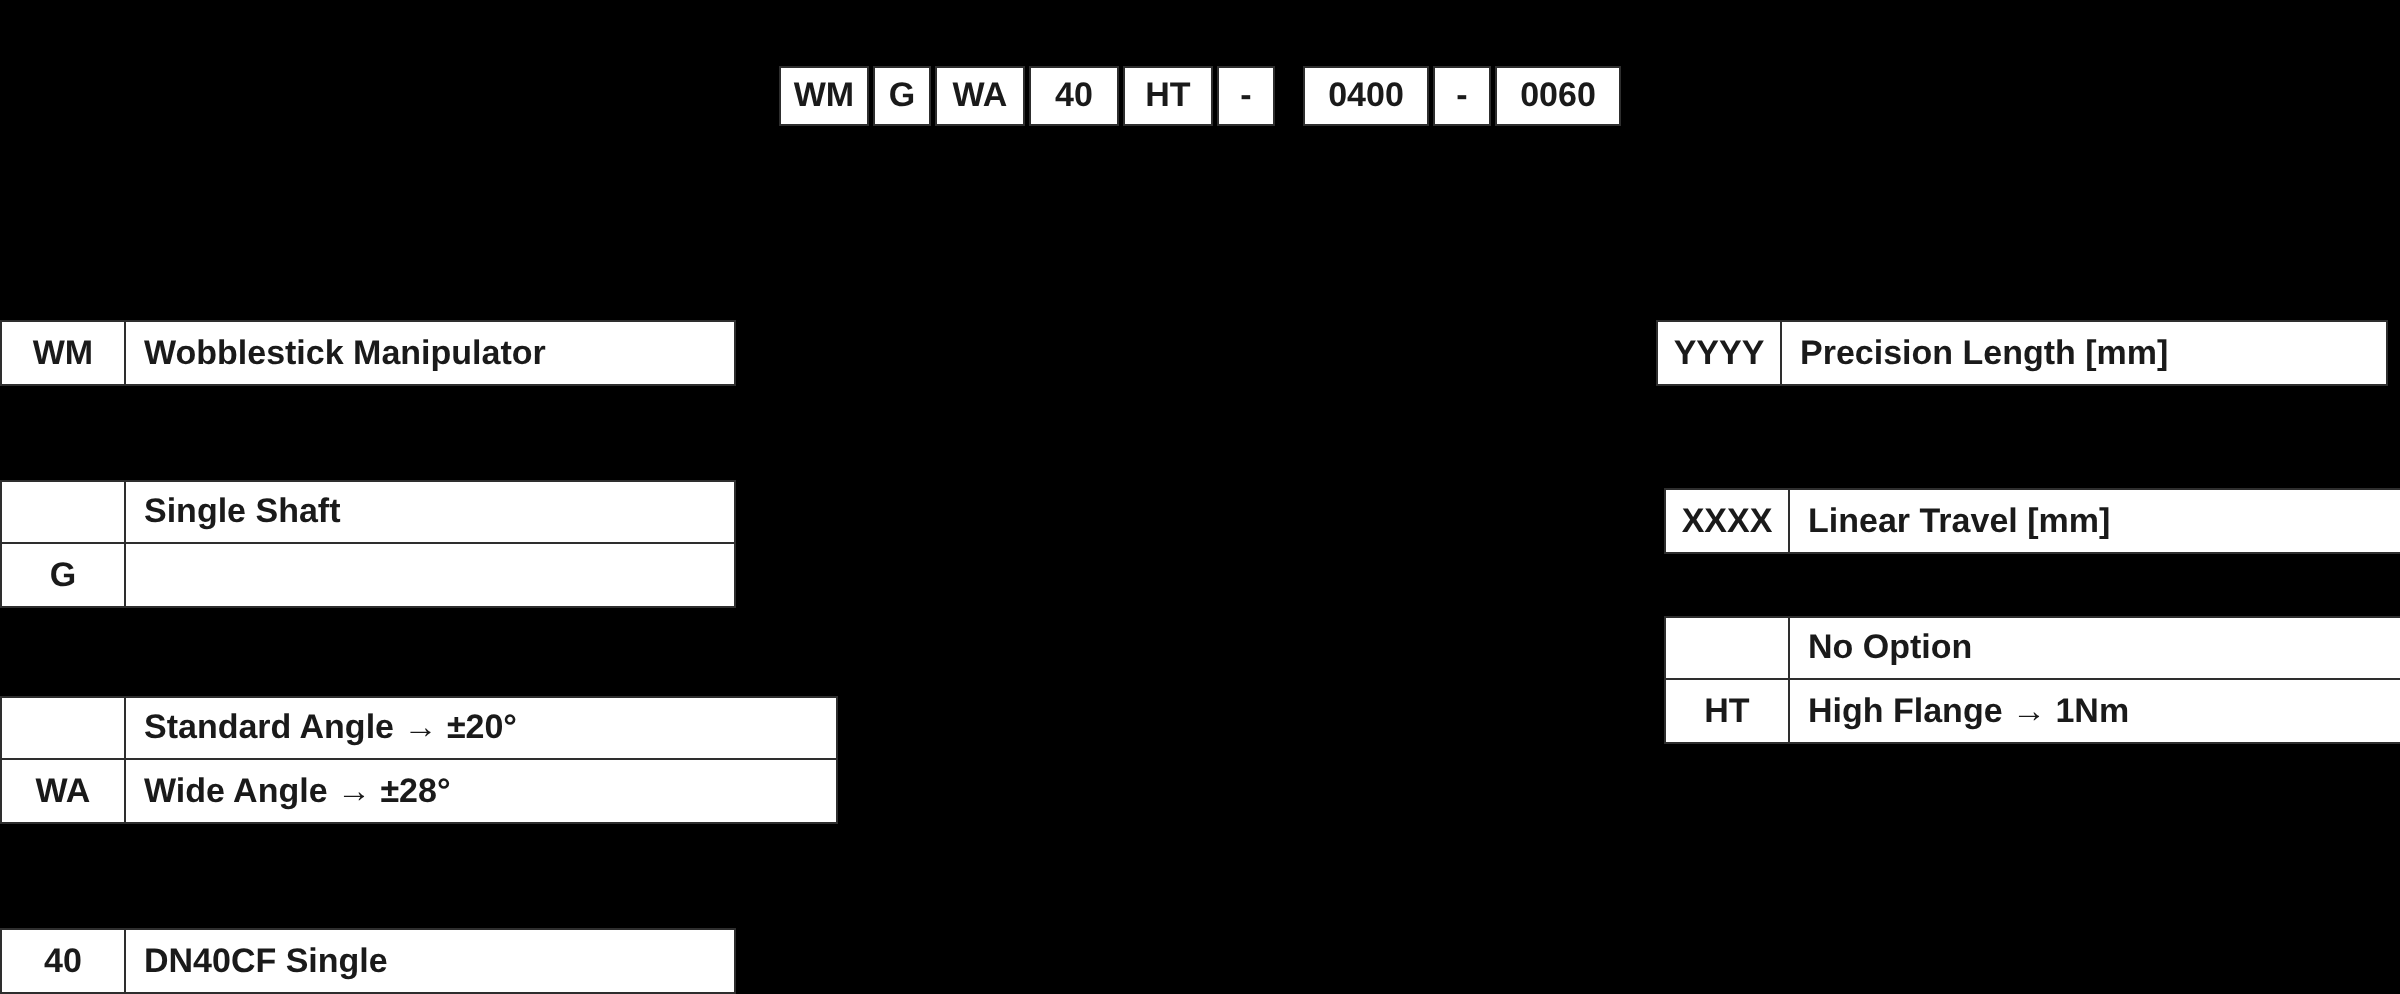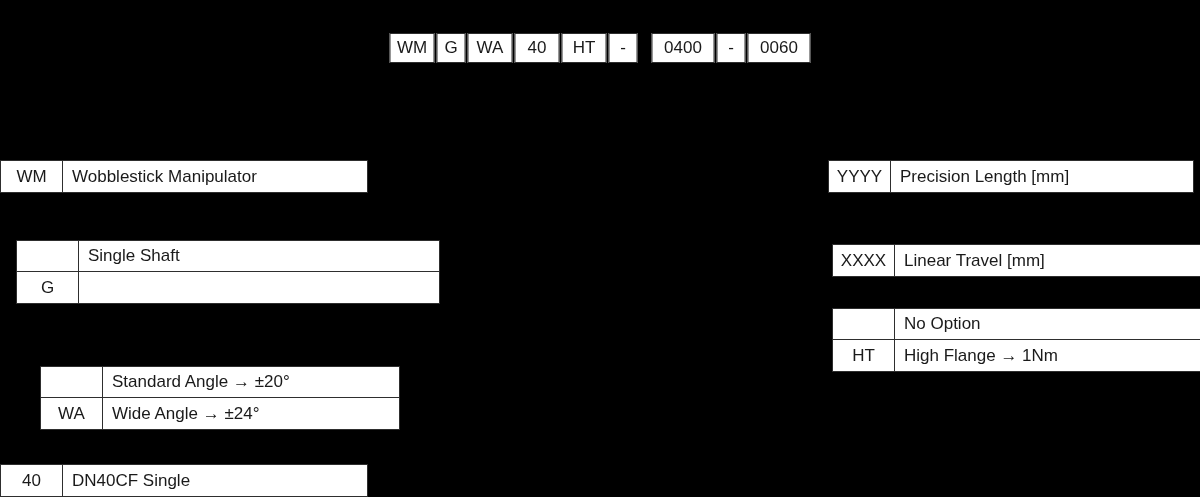--- a/index.html
+++ b/index.html
@@ -9,21 +9,21 @@
     --line:#2e2e2e;
   }
   *{box-sizing:border-box;margin:0;padding:0;}
   html,body{width:1200px;height:497px;overflow:hidden;}
   body{
     background:var(--bg);
     font-family:"Liberation Sans","DejaVu Sans",sans-serif;
     color:var(--text);
     position:relative;
   }
-  #canvas{position:absolute;inset:0;width:1200px;height:497px;background:var(--bg);}
+  #canvas{position:absolute;inset:0;width:1200px;height:497px;background:var(--bg);font-weight:bold;}
 
   
   .code-strip{
     position:absolute;
     top:33px;left:50%;
     transform:translateX(-50%);
     display:flex;
     gap:2px;
   }
   .code-box{
@@ -83,37 +83,37 @@
       <div class="code-box" style="min-width: 29px;">-</div>
       <div class="code-box" style="min-width: 63px;">0060</div>
     </div>
 
 <div class="lookup-table" style="left: 0px; top: 160px; width: 368px;">
       <div class="lookup-row">
         <div class="cell code">WM</div>
         <div class="cell desc">Wobblestick Manipulator</div>
       </div>
     </div>
-    <div class="lookup-table" style="left: 16px; top: 240px; width: 424px;">
+    <div class="lookup-table" style="left: 0px; top: 240px; width: 368px;">
       <div class="lookup-row">
         <div class="cell code"></div>
         <div class="cell desc">Single Shaft</div>
       </div>
       <div class="lookup-row">
         <div class="cell code">G</div>
       </div>
     </div>
-    <div class="lookup-table" style="left: 0px; top: 366px; width: 360px; margin-left: 40px;">
+    <div class="lookup-table" style="left: 0px; top: 348px; width: 419px;">
       <div class="lookup-row">
         <div class="cell code"></div>
         <div class="cell desc">Standard Angle → ±20°</div>
       </div>
       <div class="lookup-row">
         <div class="cell code">WA</div>
-        <div class="cell desc">Wide Angle → ±24°</div>
+        <div class="cell desc">Wide Angle → ±28°</div>
       </div>
     </div>
     <div class="lookup-table" style="left: 0px; top: 464px; width: 368px;">
       <div class="lookup-row">
         <div class="cell code">40</div>
         <div class="cell desc">DN40CF Single</div>
       </div>
     </div>
     <div class="lookup-table" style="left: 828px; top: 160px; width: 366px;">
       <div class="lookup-row">

